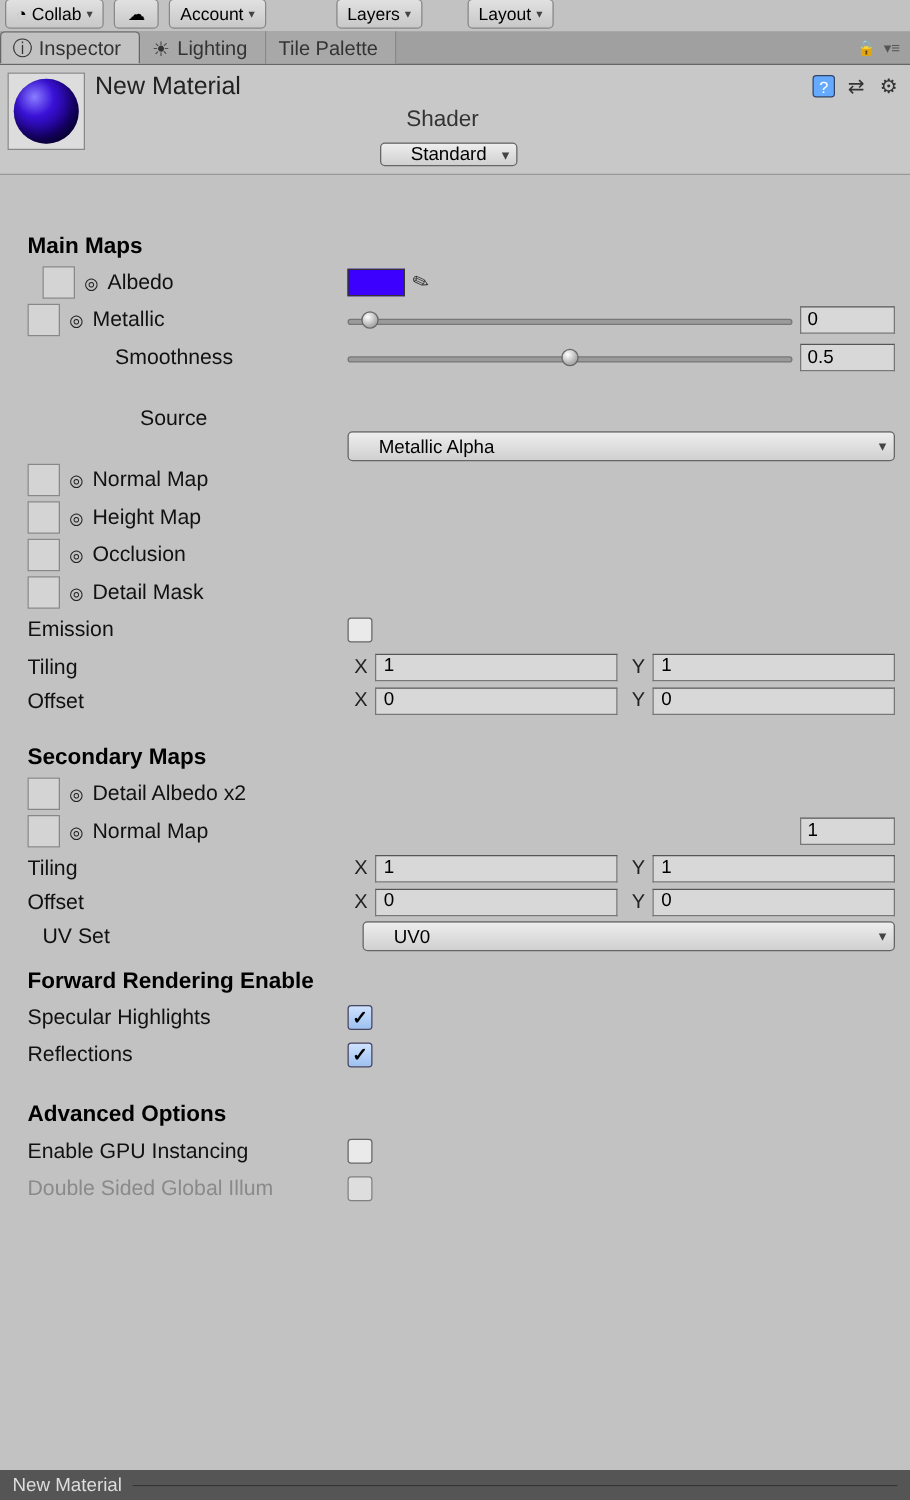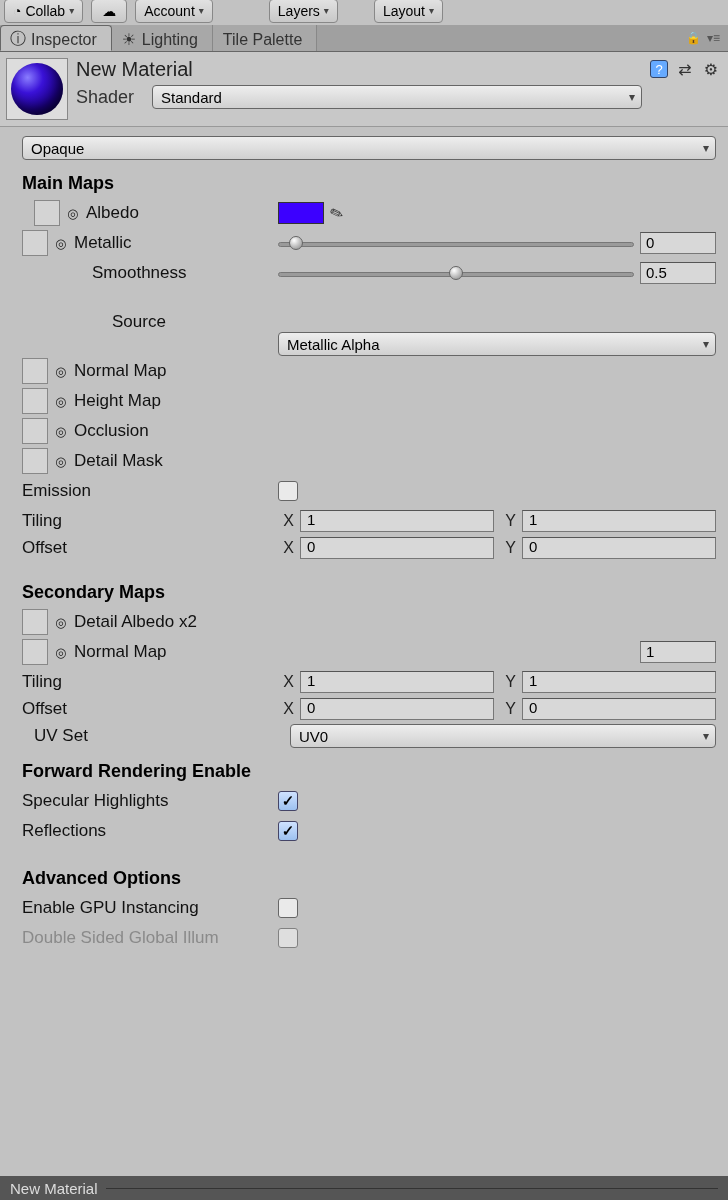--- a/index.html
+++ b/index.html
@@ -14,23 +14,23 @@
 .tab { padding:3px 14px 0 10px; color:#333; font-size:16px; display:flex; align-items:center; gap:6px; border-right:1px solid #888; background:#a8a8a8;}
 .tab.active { background:#c2c2c2; border:1px solid #666; border-bottom:1px solid #c2c2c2; border-radius:4px 4px 0 0; position:relative; top:0px;}
 .tab .ticn { width:14px; height:14px; display:inline-flex; align-items:center; justify-content:center;}
 .tab-extra { margin-left:auto; display:flex; align-items:center; gap:6px; padding-right:8px; color:#555; font-size:12px;}
 
 .header { display:flex; padding:6px 8px 6px 6px; background:#c8c8c8; border-bottom:1px solid #999; gap:8px; align-items:flex-start;}
 .mat-thumb { width:62px; height:62px; background:#ddd; border:1px solid #888; display:flex; align-items:center; justify-content:center;}
 .sphere { width:52px; height:52px; border-radius:50%; background: radial-gradient(circle at 32% 28%, #8a7dff 0%, #3a12d8 30%, #1a0080 65%, #050030 100%); box-shadow: inset -4px -6px 12px rgba(0,0,0,.5);}
 .header-info { flex:1; display:flex; flex-direction:column; gap:4px;}
 .mat-name { font-size:20px; color:#222; }
-.shader-row { display:flex; align-items:center; gap:8px;}
+.shader-row { display:flex; align-items:center; gap:8px;flex-direction:column;}
 .shader-lbl { font-size:18px; color:#333; width:68px;}
-.dropdown { flex:1; height:24px; background:linear-gradient(#eee,#d0d0d0); border:1px solid #666; border-radius:4px; display:flex; align-items:center; padding:0 8px; font-size:15px; position:relative;}
+.dropdown { flex:1; height:24px; background:linear-gradient(#eee,#d0d0d0); border:1px solid #666; border-radius:4px; display:flex; align-items:center; padding:0 24px; font-size:15px; position:relative;}
 .dropdown::after { content:"▾"; position:absolute; right:6px; font-size:12px; color:#444;}
 .header-icons { display:flex; gap:8px; align-items:flex-start; padding-top:2px;}
 .hicn { width:18px; height:18px; color:#333; display:flex; align-items:center; justify-content:center; font-size:16px;}
 
 .panel { padding:6px 12px 0 22px; }
 .row { display:flex; align-items:center; min-height:30px; gap:6px;}
 .label-col { width:250px; font-size:17px; color:#111; display:flex; align-items:center; gap:6px;}
 .label-col.indent2 { padding-left:70px;text-align:right;}
 .label-col.indent3 { padding-left:90px;}
 .field-col { flex:1; display:flex; align-items:center; gap:6px;}
@@ -113,25 +113,20 @@
   <div class="header-icons">
     <span class="hicn" style="border:1px solid #346;background:#6af;color:#fff;border-radius:3px;font-size:13px;">?</span>
     <span class="hicn">⇄</span>
     <span class="hicn">⚙</span>
   </div>
 </div>
 
 <div class="panel">
 
   <div class="row">
-    <div class="field-col">
-        <div class="dropdown" style="flex:1;">
-          <span>Opaque</span>
-        </div>
-      </div>
   </div>
 
   <div class="sect-head">Main Maps</div>
 
   <div class="row">
     <div class="label-col" style="padding-left:12px;">
       <span class="tex-slot"></span>
       <span class="target"></span>
       <span>Albedo</span>
     </div>

